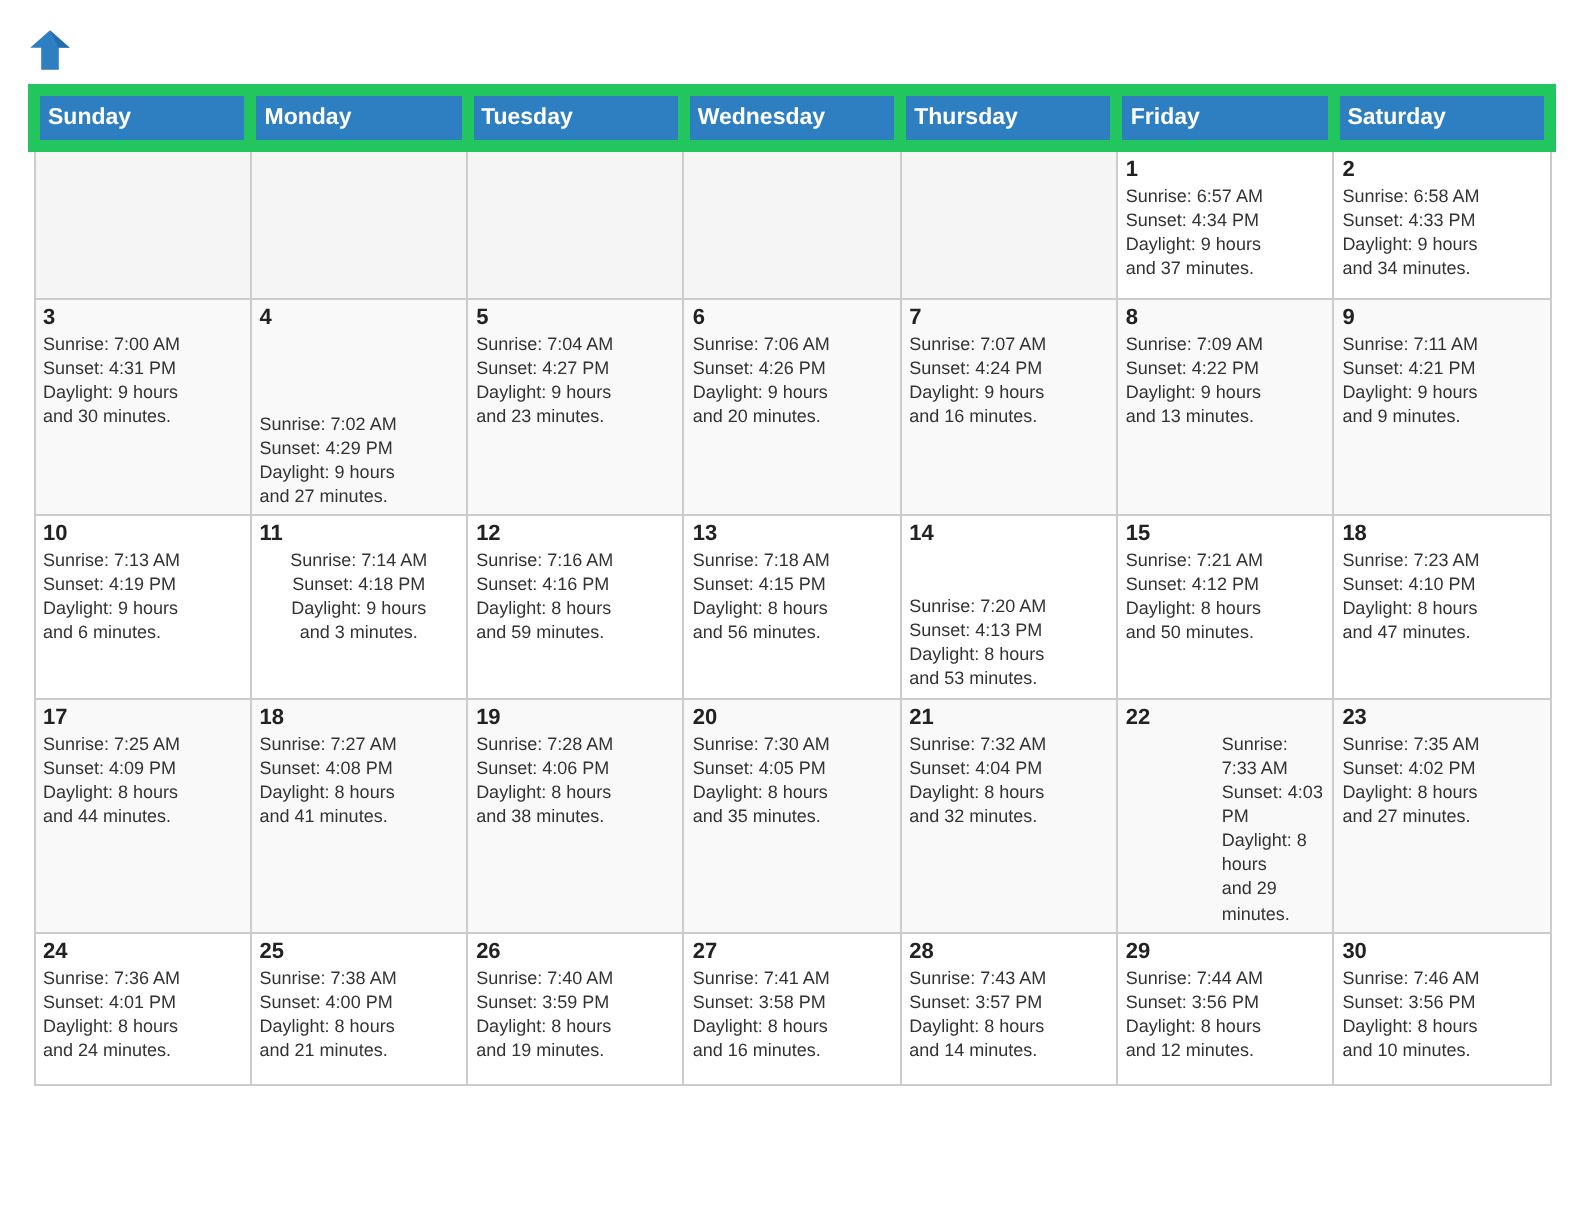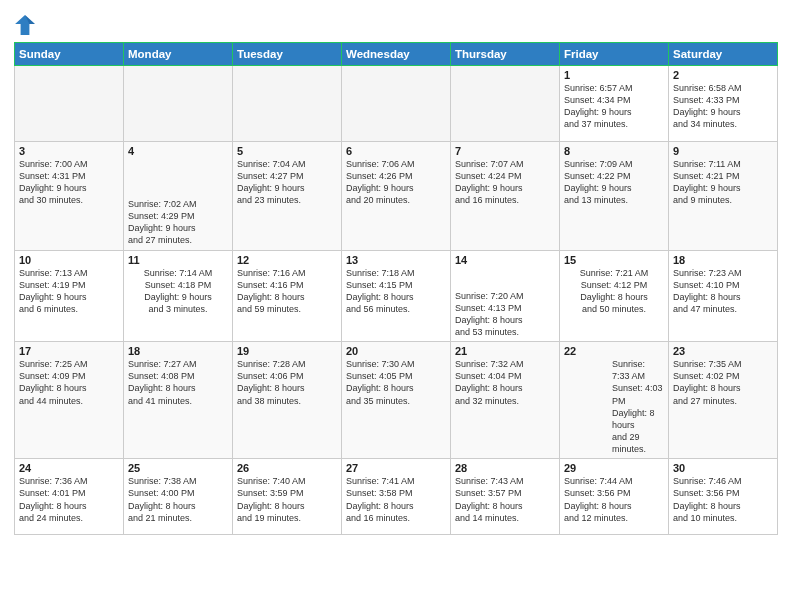--- a/index.html
+++ b/index.html
@@ -65,21 +65,21 @@
       border-collapse: collapse;
       table-layout: fixed;
     }
     .calendar th {
       background: #2e7ec2;
       color: #fff;
       font-size: 11.5px;
       font-weight: bold;
       padding: 5px 4px;
       text-align: left;
-      border: 1px solid #22c55e;
+      border: 6px solid #22c55e;
     }
     .calendar td {
       border: 1px solid #ccc;
       vertical-align: top;
       padding: 3px 4px;
       font-size: 9.5px;
       color: #333;
       background: #fff;
       height: 76px;
     }
@@ -242,21 +242,21 @@
           </td>
           <td>
             <span class="day-num">14</span>
             <div class="day-info" style="white-space: pre-line; margin-top: 24px;">Sunrise: 7:20 AM
 Sunset: 4:13 PM
 Daylight: 8 hours
 and 53 minutes.</div>
           </td>
           <td>
             <span class="day-num">15</span>
-            <div class="day-info" style="white-space: pre-line; text-align: center;">Sunrise: 7:21 AM
+            <div class="day-info" style="white-space: pre-line;">Sunrise: 7:21 AM
 Sunset: 4:12 PM
 Daylight: 8 hours
 and 50 minutes.</div>
           </td>
           <td>
             <span class="day-num">18</span>
             <div class="day-info" style="white-space: pre-line;">Sunrise: 7:23 AM
 Sunset: 4:10 PM
 Daylight: 8 hours
 and 47 minutes.</div>

